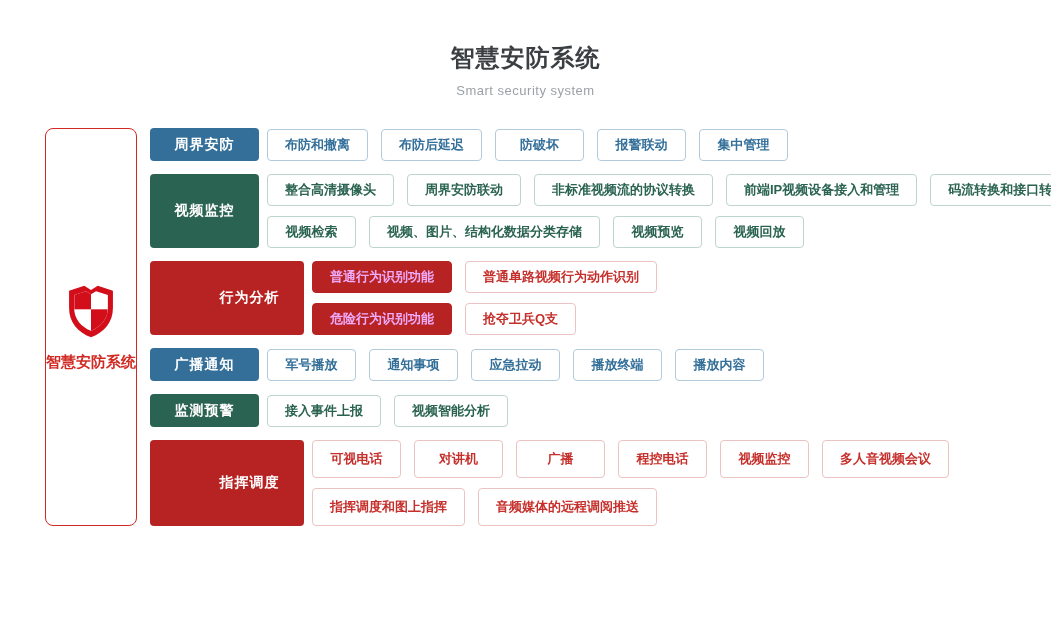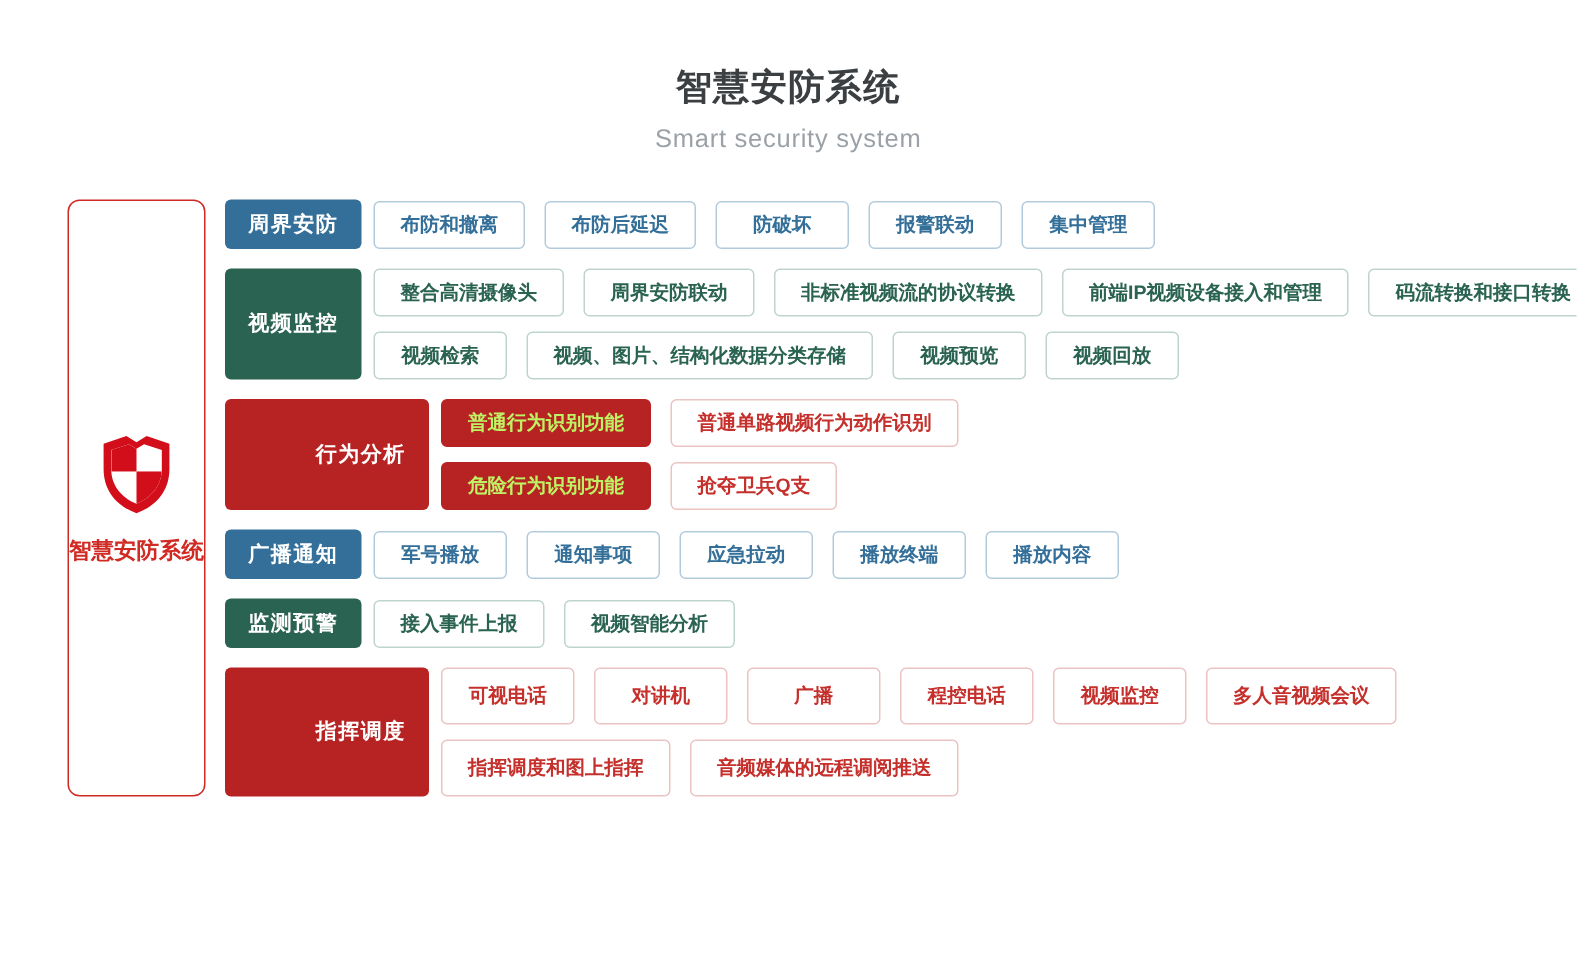--- a/index.html
+++ b/index.html
@@ -2,51 +2,51 @@
 <html style="--blue: #336f99; --blue-light: #b2cbdc; --green: #2a6351; --green-light: #bdd5ca; --red: #b62322; --red-text: #c5302c; --red-light: #eac3c2; --root-border: #d02a23; --shield: #d30e1b; --title: #3b3f42; --subtitle: #9ba1a6;"><head>
 <meta charset="utf-8">
 <style>
   html,body{margin:0;padding:0;}
   body{
     width:1051px;height:636px;background:#ffffff;overflow:hidden;
     font-family:"Liberation Sans","DejaVu Sans",sans-serif;
   }
   .header{text-align:center;padding-top:42px;}
   .title{font-size:24px;font-weight:bold;color:var(--title);letter-spacing:1px;}
-  .subtitle{font-size:17px;color:var(--subtitle);margin-top:9px;letter-spacing:.5px;}
+  .subtitle{font-size:13px;color:var(--subtitle);margin-top:9px;letter-spacing:.5px;}
 
   .diagram{display:flex;gap:13px;margin:30px 0 0 45px;align-items:stretch;}
 
   .root{
     width:112px;box-sizing:border-box;border:1px solid var(--root-border);
     border-radius:8px;display:flex;flex-direction:column;align-items:center;
     justify-content:center;gap:13px;background:#fff;
   }
   .root-label{color:var(--root-border);font-weight:bold;font-size:15px;white-space:nowrap;}
 
   .rows{display:flex;flex-direction:column;gap:13px;}
   .row{display:flex;gap:8px;align-items:stretch;}
   .cat{
-    width:91px;min-height:33px;border-radius:4px;color:#fff;font-size:14px;
+    width:109px;min-height:33px;border-radius:4px;color:#fff;font-size:14px;
     font-weight:bold;display:flex;align-items:center;justify-content:center;
     flex-shrink:0;letter-spacing:1px;
   }
   .c-blue{background:var(--blue);} .c-green{background:var(--green);} .c-red{background:var(--red);padding-left:45px;}
   .lines{display:flex;flex-direction:column;gap:10px;justify-content:center;}
   .line{display:flex;gap:13px;}
   .item{
     box-sizing:border-box;height:32px;min-width:89px;padding:0 17px;border-radius:4px;
     border:1px solid;background:#fff;display:flex;align-items:center;justify-content:center;
     font-size:13px;font-weight:bold;white-space:nowrap;
   }
   .row.tall .item{height:38px;}
   .outline-blue{border-color:var(--blue-light);color:var(--blue);}
   .outline-green{border-color:var(--green-light);color:var(--green);}
   .outline-red{border-color:var(--red-light);color:var(--red-text);}
-  .solid-red{background:var(--red);border-color:var(--red);color:#bef264;}
+  .solid-red{background:var(--red);border-color:var(--red);color:#f0abfc;}
 </style>
 </head>
 <body>
 
 <div class="header">
   <div class="title">智慧安防系统</div>
   <div class="subtitle">Smart security system</div>
 </div>
 
 <div class="diagram">

